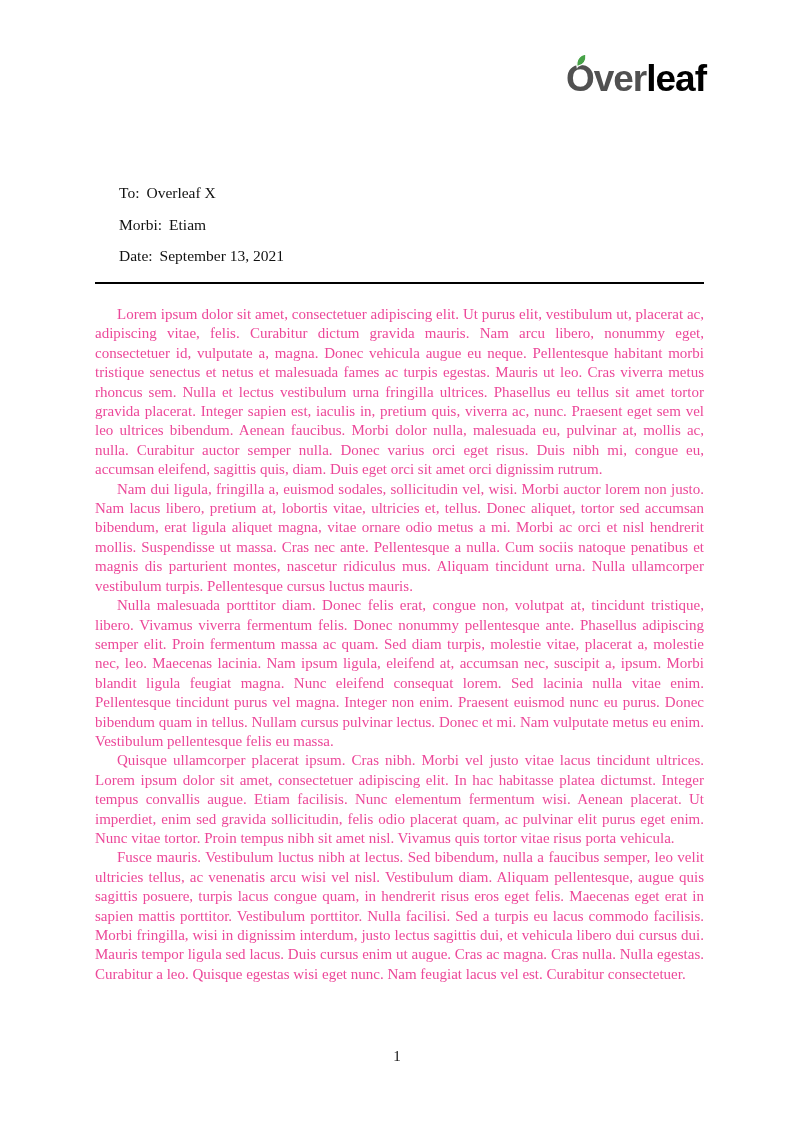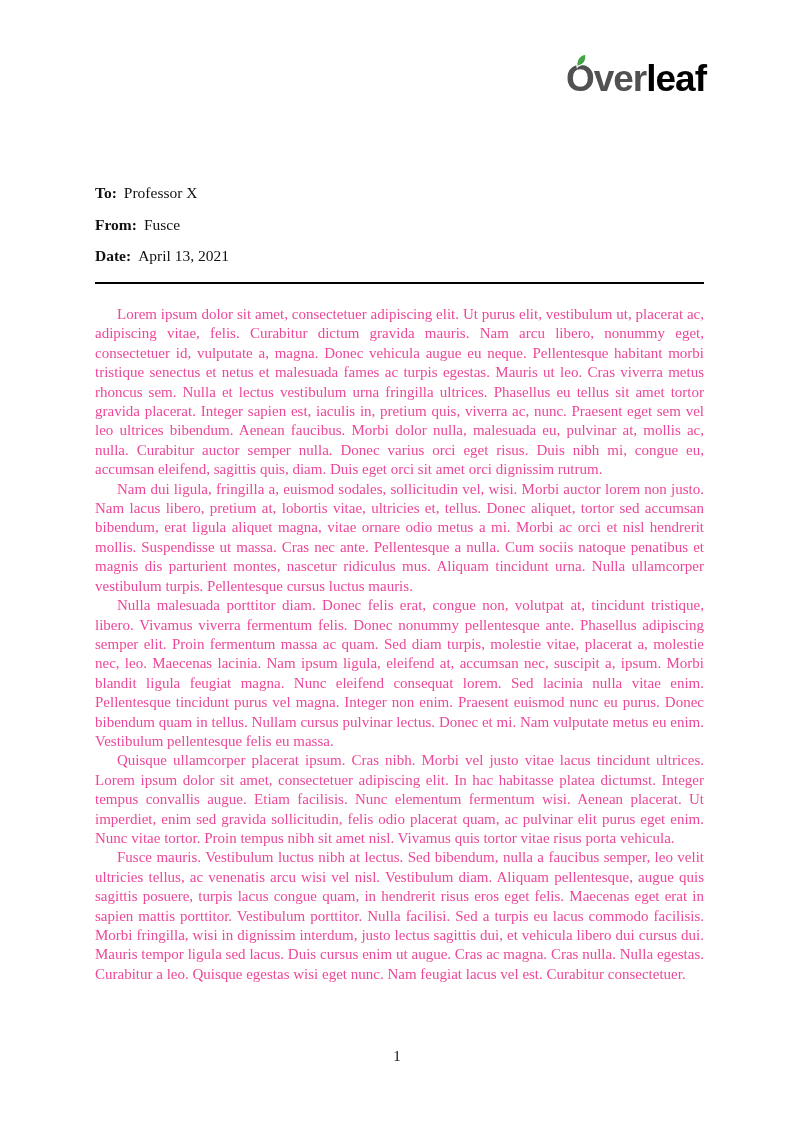--- a/index.html
+++ b/index.html
@@ -60,22 +60,23 @@
   
   .memo-header {
     margin-top: 183px;
   }
   .memo-field {
     font-size: 15.5px;
     line-height: 19px;
     margin-bottom: 12.5px;
   }
   .memo-label {
-    font-weight: 700;
+    font-weight: 400;
     margin-right: 7px;
+    margin-left: 24px;
   }
 
   
   .rule {
     height: 2px;
     background: #000000;
     margin-top: 17px;
     margin-bottom: 21px;
     border: none;
   }
@@ -114,27 +115,27 @@
       <span>O</span>
     </span>
     <span>ver</span>
     <span class="logo-green">leaf</span>
   </div>
 
   <div class="content">
 
     <div class="memo-header">
       <div class="memo-field">
-        <span class="memo-label">To:</span><span>Professor X</span>
+        <span class="memo-label">To:</span><span>Overleaf X</span>
       </div>
       <div class="memo-field">
-        <span class="memo-label">From:</span><span>Fusce</span>
+        <span class="memo-label">Morbi:</span><span>Etiam</span>
       </div>
       <div class="memo-field">
-        <span class="memo-label">Date:</span><span>April 13, 2021</span>
+        <span class="memo-label">Date:</span><span>September 13, 2021</span>
       </div>
     </div>
 
     <div class="rule"></div>
 
     <div class="memo-body">
       <p>Lorem ipsum dolor sit amet, consectetuer adipiscing elit. Ut purus elit, vestibulum ut, placerat ac, adipiscing vitae, felis. Curabitur dictum gravida mauris. Nam arcu libero, nonummy eget, consectetuer id, vulputate a, magna. Donec vehicula augue eu neque. Pellentesque habitant morbi tristique senectus et netus et malesuada fames ac turpis egestas. Mauris ut leo. Cras viverra metus rhoncus sem. Nulla et lectus vestibulum urna fringilla ultrices. Phasellus eu tellus sit amet tortor gravida placerat. Integer sapien est, iaculis in, pretium quis, viverra ac, nunc. Praesent eget sem vel leo ultrices bibendum. Aenean faucibus. Morbi dolor nulla, malesuada eu, pulvinar at, mollis ac, nulla. Curabitur auctor semper nulla. Donec varius orci eget risus. Duis nibh mi, congue eu, accumsan eleifend, sagittis quis, diam. Duis eget orci sit amet orci dignissim rutrum.</p>
       <p>Nam dui ligula, fringilla a, euismod sodales, sollicitudin vel, wisi. Morbi auctor lorem non justo. Nam lacus libero, pretium at, lobortis vitae, ultricies et, tellus. Donec aliquet, tortor sed accumsan bibendum, erat ligula aliquet magna, vitae ornare odio metus a mi. Morbi ac orci et nisl hendrerit mollis. Suspendisse ut massa. Cras nec ante. Pellentesque a nulla. Cum sociis natoque penatibus et magnis dis parturient montes, nascetur ridiculus mus. Aliquam tincidunt urna. Nulla ullamcorper vestibulum turpis. Pellentesque cursus luctus mauris.</p>
       <p>Nulla malesuada porttitor diam. Donec felis erat, congue non, volutpat at, tincidunt tristique, libero. Vivamus viverra fermentum felis. Donec nonummy pellentesque ante. Phasellus adipiscing semper elit. Proin fermentum massa ac quam. Sed diam turpis, molestie vitae, placerat a, molestie nec, leo. Maecenas lacinia. Nam ipsum ligula, eleifend at, accumsan nec, suscipit a, ipsum. Morbi blandit ligula feugiat magna. Nunc eleifend consequat lorem. Sed lacinia nulla vitae enim. Pellentesque tincidunt purus vel magna. Integer non enim. Praesent euismod nunc eu purus. Donec bibendum quam in tellus. Nullam cursus pulvinar lectus. Donec et mi. Nam vulputate metus eu enim. Vestibulum pellentesque felis eu massa.</p>
       <p>Quisque ullamcorper placerat ipsum. Cras nibh. Morbi vel justo vitae lacus tincidunt ultrices. Lorem ipsum dolor sit amet, consectetuer adipiscing elit. In hac habitasse platea dictumst. Integer tempus convallis augue. Etiam facilisis. Nunc elementum fermentum wisi. Aenean placerat. Ut imperdiet, enim sed gravida sollicitudin, felis odio placerat quam, ac pulvinar elit purus eget enim. Nunc vitae tortor. Proin tempus nibh sit amet nisl. Vivamus quis tortor vitae risus porta vehicula.</p>

